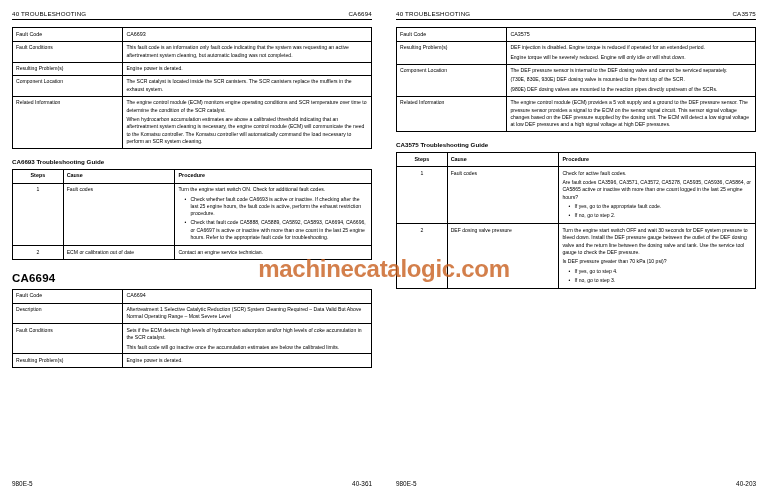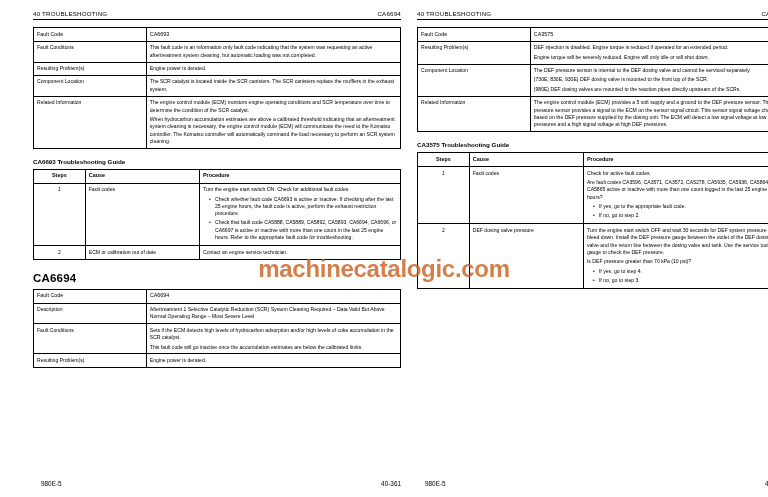--- a/index.html
+++ b/index.html
@@ -14,22 +14,21 @@
     color: #000000;
     overflow: hidden;
     position: relative;
   }
   .page {
     position: absolute;
     top: 0;
     width: 384px;
     height: 497px;
     box-sizing: border-box;
-    padding: 10px 12px 0 4px;
-    margin-left: 29px;
+    padding: 10px 12px 0 12px;
   }
   .page-left { left: 0; }
   .page-right { left: 384px; }
 
   .hdr {
     display: flex;
     justify-content: space-between;
     align-items: flex-end;
     font-size: 6.2px;
     letter-spacing: 0.2px;

